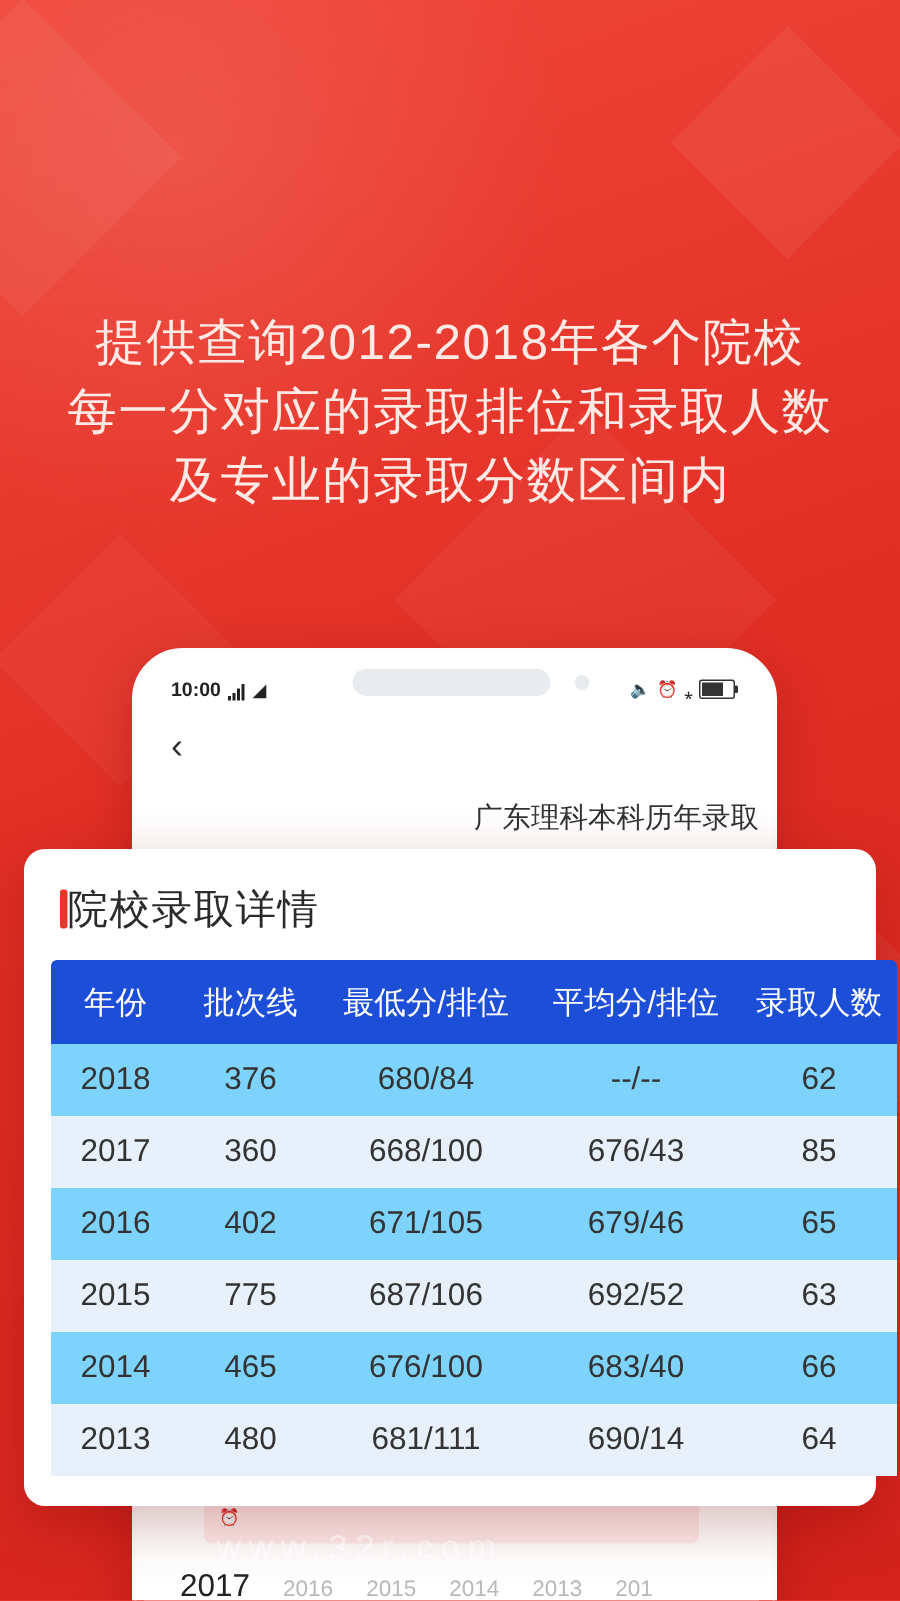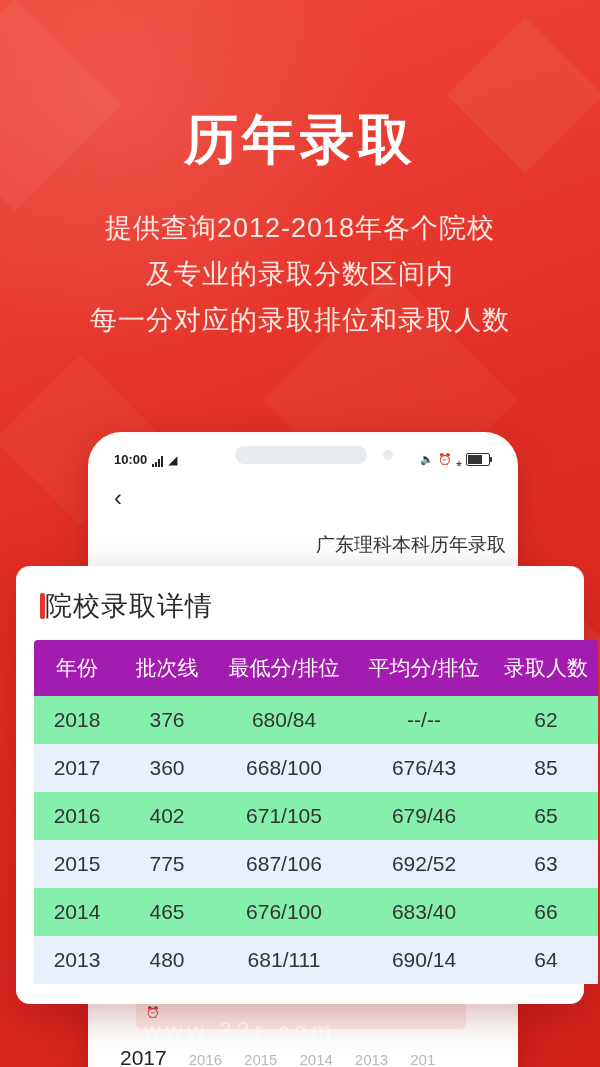--- a/index.html
+++ b/index.html
@@ -52,21 +52,21 @@
     font-weight: bold;
     letter-spacing: 4px;
   }
   .hero-sub {
     position: absolute;
     top: 205px;
     left: 0;
     width: 600px;
     text-align: center;
     color: #ffe9e4;
-    font-size: 27px;
+    font-size: 33px;
     line-height: 46px;
     letter-spacing: 1px;
   }
   .hero-sub div { white-space: nowrap; }
 
   
   .phone {
     position: absolute;
     left: 88px;
     top: 432px;
@@ -241,36 +241,36 @@
     color: #2b2b2b;
     letter-spacing: 1px;
   }
   table.grades {
     width: 532px;
     margin: 0 auto;
     border-collapse: collapse;
     table-layout: fixed;
   }
   table.grades th {
-    background: #a21caf;
+    background: #1d4ed8;
     color: #ffffff;
     font-size: 21px;
     font-weight: normal;
     padding: 14px 0;
     text-align: center;
   }
   table.grades th:first-child { border-radius: 4px 0 0 0; }
   table.grades th:last-child { border-radius: 0 4px 0 0; }
   table.grades td {
     font-size: 21px;
     color: #333;
     text-align: center;
     padding: 12px 0;
   }
-  table.grades tr.odd td { background: #86efac; }
+  table.grades tr.odd td { background: #7dd3fc; }
   table.grades tr.even td { background: #e8f0fb; }
   .col-year   { width: 86px; }
   .col-batch  { width: 94px; }
   .col-min    { width: 140px; }
   .col-avg    { width: 140px; }
   .col-count  { width: 104px; }
 
   .watermark {
     position: absolute;
     left: 0; bottom: 22px;
@@ -287,26 +287,25 @@
 
 <div id="root">
 
   <div class="glow"></div>
   <div class="diamond d1"></div>
   <div class="diamond d2"></div>
   <div class="diamond d3"></div>
   <div class="diamond d4"></div>
   <div class="diamond d5"></div>
 
-  <div class="hero-title">历年录取</div>
 
   <div class="hero-sub">
     <div>提供查询2012-2018年各个院校</div>
+    <div>每一分对应的录取排位和录取人数</div>
     <div>及专业的录取分数区间内</div>
-    <div>每一分对应的录取排位和录取人数</div>
   </div>
 
   <div class="phone">
     <div class="phone-inner">
 
       <div class="status-bar">
         <div class="status-left">
           <span class="status-time">10:00</span>
           <span class="sig-bars">
               <i></i>

